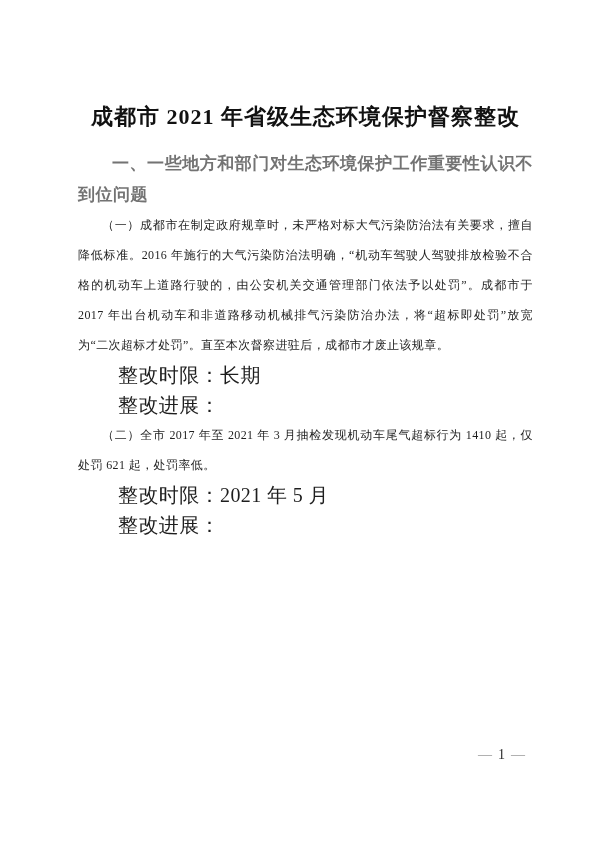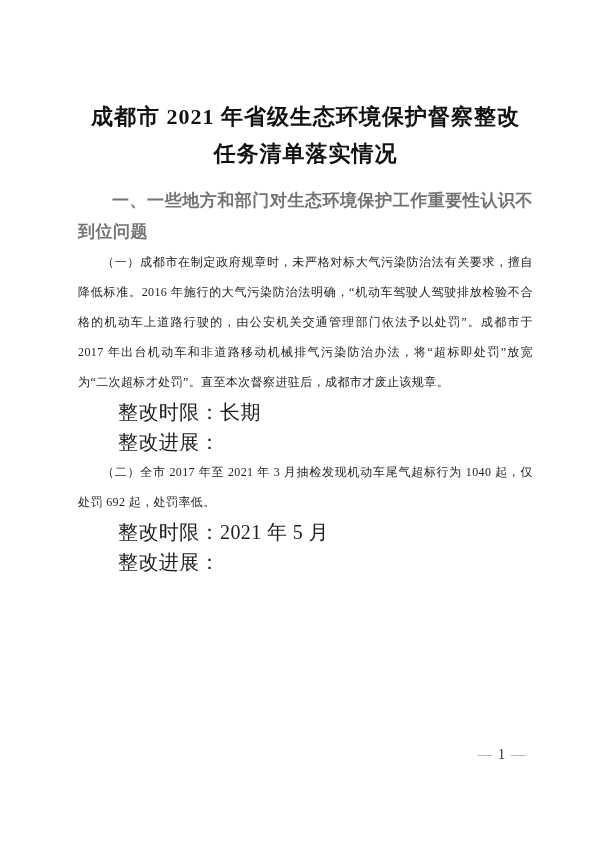--- a/index.html
+++ b/index.html
@@ -78,33 +78,32 @@
   }
 </style>
 </head>
 <body>
 
 <div class="page">
   <div class="content">
 
     <h1 class="doc-title">
       <span class="title-line">成都市 2021 年省级生态环境保护督察整改</span>
-      <span class="title-line">任务清单落实情况</span>
     </h1>
 
     <h2 class="section-heading">一、一些地方和部门对生态环境保护工作重要性认识不到位问题</h2>
 
     <p class="para">（一）成都市在制定政府规章时，未严格对标大气污染防治法有关要求，擅自降低标准。2016 年施行的大气污染防治法明确，“机动车驾驶人驾驶排放检验不合格的机动车上道路行驶的，由公安机关交通管理部门依法予以处罚”。成都市于 2017 年出台机动车和非道路移动机械排气污染防治办法，将“超标即处罚”放宽为“二次超标才处罚”。直至本次督察进驻后，成都市才废止该规章。</p>
 
     <p class="meta-line"><span>整改时限：</span><span>长期</span></p>
 
     <p class="meta-line"><span>整改进展：</span></p>
 
 
-    <p class="para">（二）全市 2017 年至 2021 年 3 月抽检发现机动车尾气超标行为 1040 起，仅处罚 692 起，处罚率低。</p>
+    <p class="para">（二）全市 2017 年至 2021 年 3 月抽检发现机动车尾气超标行为 1410 起，仅处罚 621 起，处罚率低。</p>
 
     <p class="meta-line"><span>整改时限：</span><span>2021 年 5 月</span></p>
 
     <p class="meta-line"><span>整改进展：</span></p>
 
   </div>
 
   <div class="page-footer"><span class="dash">—</span><span class="num">1</span><span class="dash">—</span></div>
 </div>
 

